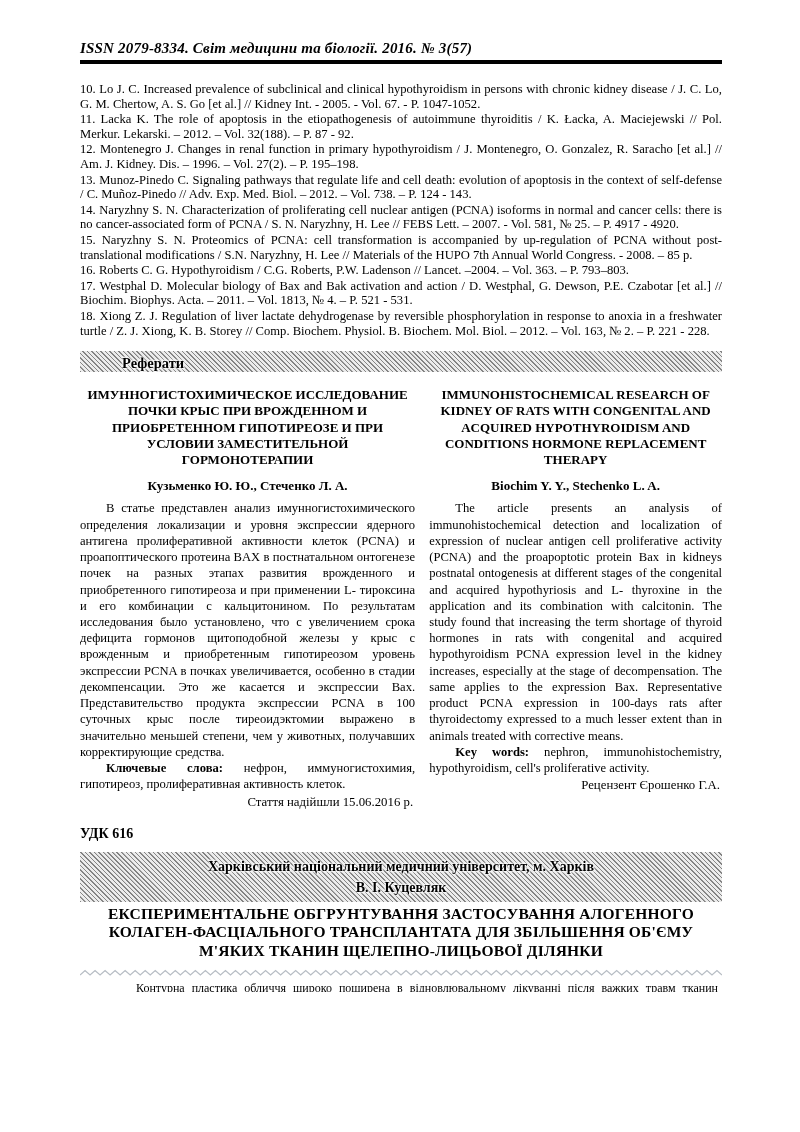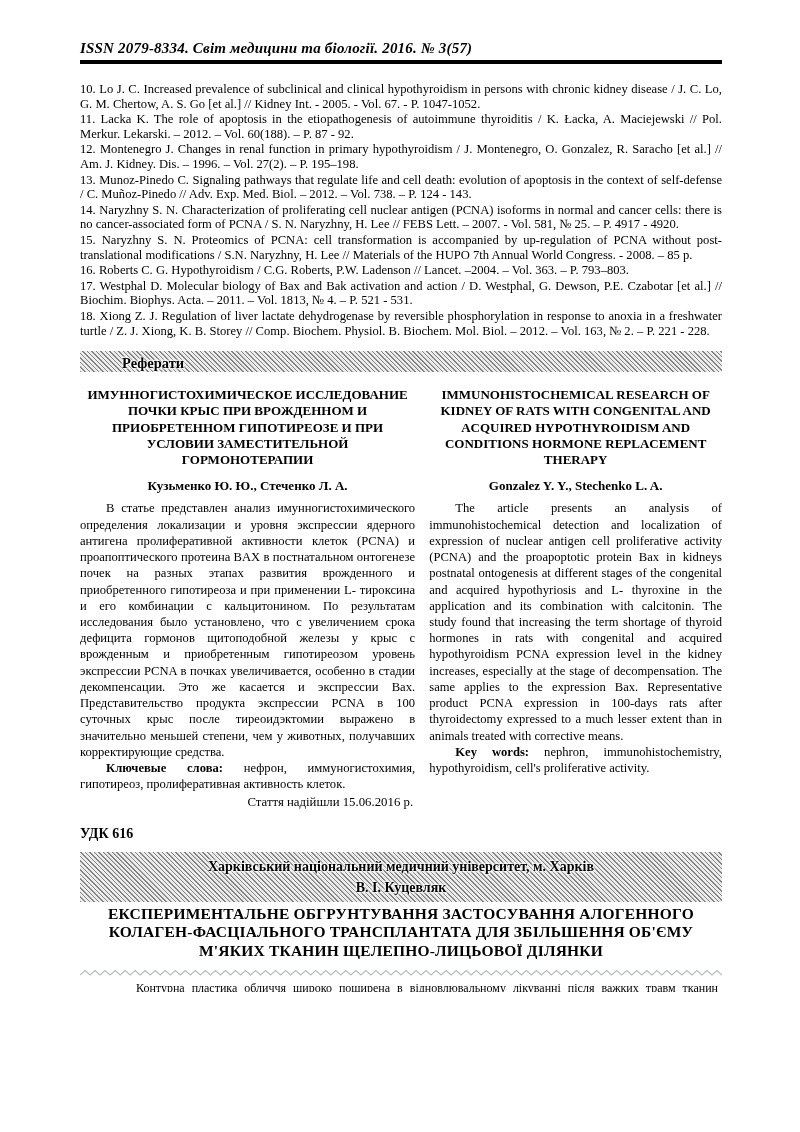--- a/index.html
+++ b/index.html
@@ -53,21 +53,21 @@
 </head>
 <body>
 
 <div class="page">
 
   <div class="journal-header">ISSN 2079-8334. Світ медицини та біології. 2016. № 3(57)</div>
   <div class="double-rule"></div>
 
   <section class="references">
     <div class="ref">10. Lo J. C. Increased prevalence of subclinical and clinical hypothyroidism in persons with chronic kidney disease / J. C. Lo, G. M. Chertow, A. S. Go [et al.] // Kidney Int. - 2005. - Vol. 67. - P. 1047-1052.</div>
-    <div class="ref">11. Lacka K. The role of apoptosis in the etiopathogenesis of autoimmune thyroiditis / K. Łacka, A. Maciejewski // Pol. Merkur. Lekarski. – 2012. – Vol. 60(188). – P. 87 - 92.</div>
+    <div class="ref">11. Lacka K. The role of apoptosis in the etiopathogenesis of autoimmune thyroiditis / K. Łacka, A. Maciejewski // Pol. Merkur. Lekarski. – 2012. – Vol. 32(188). – P. 87 - 92.</div>
     <div class="ref">12. Montenegro J. Changes in renal function in primary hypothyroidism / J. Montenegro, O. Gonzalez, R. Saracho [et al.] // Am. J. Kidney. Dis. – 1996. – Vol. 27(2). – P. 195–198.</div>
     <div class="ref">13. Munoz-Pinedo C. Signaling pathways that regulate life and cell death: evolution of apoptosis in the context of self-defense / C. Muñoz-Pinedo // Adv. Exp. Med. Biol. – 2012. – Vol. 738. – P. 124 - 143.</div>
     <div class="ref">14. Naryzhny S. N. Characterization of proliferating cell nuclear antigen (PCNA) isoforms in normal and cancer cells: there is no cancer-associated form of PCNA / S. N. Naryzhny, H. Lee // FEBS Lett. – 2007. - Vol. 581, № 25. – P. 4917 - 4920.</div>
     <div class="ref">15. Naryzhny S. N. Proteomics of PCNA: cell transformation is accompanied by up-regulation of PCNA without post-translational modifications / S.N. Naryzhny, H. Lee // Materials of the HUPO 7th Annual World Congress. - 2008. – 85 p.</div>
     <div class="ref">16. Roberts C. G. Hypothyroidism / C.G. Roberts, P.W. Ladenson // Lancet. –2004. – Vol. 363. – P. 793–803.</div>
     <div class="ref">17. Westphal D. Molecular biology of Bax and Bak activation and action / D. Westphal, G. Dewson, P.E. Czabotar [et al.] // Biochim. Biophys. Acta. – 2011. – Vol. 1813, № 4. – P. 521 - 531.</div>
     <div class="ref">18. Xiong Z. J. Regulation of liver lactate dehydrogenase by reversible phosphorylation in response to anoxia in a freshwater turtle / Z. J. Xiong, K. B. Storey // Comp. Biochem. Physiol. B. Biochem. Mol. Biol. – 2012. – Vol. 163, № 2. – P. 221 - 228.</div>
   </section>
 
   <div class="hatch referaty-banner">
@@ -77,23 +77,24 @@
   <section class="abstracts">
     <div class="col-ru">
       <div class="abs-title">ИМУННОГИСТОХИМИЧЕСКОЕ ИССЛЕДОВАНИЕ ПОЧКИ КРЫС ПРИ ВРОЖДЕННОМ И ПРИОБРЕТЕННОМ ГИПОТИРЕОЗЕ И ПРИ УСЛОВИИ ЗАМЕСТИТЕЛЬНОЙ ГОРМОНОТЕРАПИИ</div>
       <div class="abs-authors">Кузьменко Ю. Ю., Стеченко Л. А.</div>
       <p class="abs-body">В статье представлен анализ имунногистохимического определения локализации и уровня экспрессии ядерного антигена пролиферативной активности клеток (PCNA) и проапоптического протеина BAX в постнатальном онтогенезе почек на разных этапах развития врожденного и приобретенного гипотиреоза и при применении L- тироксина и его комбинации с кальцитонином. По результатам исследования было установлено, что с увеличением срока дефицита гормонов щитоподобной железы у крыс с врожденным и приобретенным гипотиреозом уровень экспрессии PCNA в почках увеличивается, особенно в стадии декомпенсации. Это же касается и экспрессии Вах. Представительство продукта экспрессии PCNA в 100 суточных крыс после тиреоидэктомии выражено в значительно меньшей степени, чем у животных, получавших корректирующие средства.</p>
       <p class="abs-kw"><b>Ключевые слова:</b> <span>нефрон, иммуногистохимия, гипотиреоз, пролиферативная активность клеток.</span></p>
       <div class="received">Стаття надійшли 15.06.2016 р.</div>
     </div>
     <div class="col-en">
       <div class="abs-title">IMMUNOHISTOCHEMICAL RESEARCH OF KIDNEY OF RATS WITH CONGENITAL AND ACQUIRED HYPOTHYROIDISM AND CONDITIONS HORMONE REPLACEMENT THERAPY</div>
-      <div class="abs-authors">Gonzalez Y. Y., Stechenko L. A.</div>
+      <div class="abs-authors">Biochim Y. Y., Stechenko L. A.</div>
       <p class="abs-body">The article presents an analysis of immunohistochemical detection and localization of expression of nuclear antigen cell proliferative activity (PCNA) and the proapoptotic protein Bax in kidneys postnatal ontogenesis at different stages of the congenital and acquired hypothyriosis and L- thyroxine in the application and its combination with calcitonin. The study found that increasing the term shortage of thyroid hormones in rats with congenital and acquired hypothyroidism PCNA expression level in the kidney increases, especially at the stage of decompensation. The same applies to the expression Bax. Representative product PCNA expression in 100-days rats after thyroidectomy expressed to a much lesser extent than in animals treated with corrective means.</p>
       <p class="abs-kw"><b>Key words:</b> <span>nephron, immunohistochemistry, hypothyroidism, cell's proliferative activity.</span></p>
+      <div class="reviewer">Рецензент Єрошенко Г.А.</div>
     </div>
   </section>
 
   <div class="udc">УДК 616</div>
 
   <div class="hatch author-banner">
     <div>Харківський національний медичний університет, м. Харків</div>
     <div>В. І. Куцевляк</div>
   </div>
 

